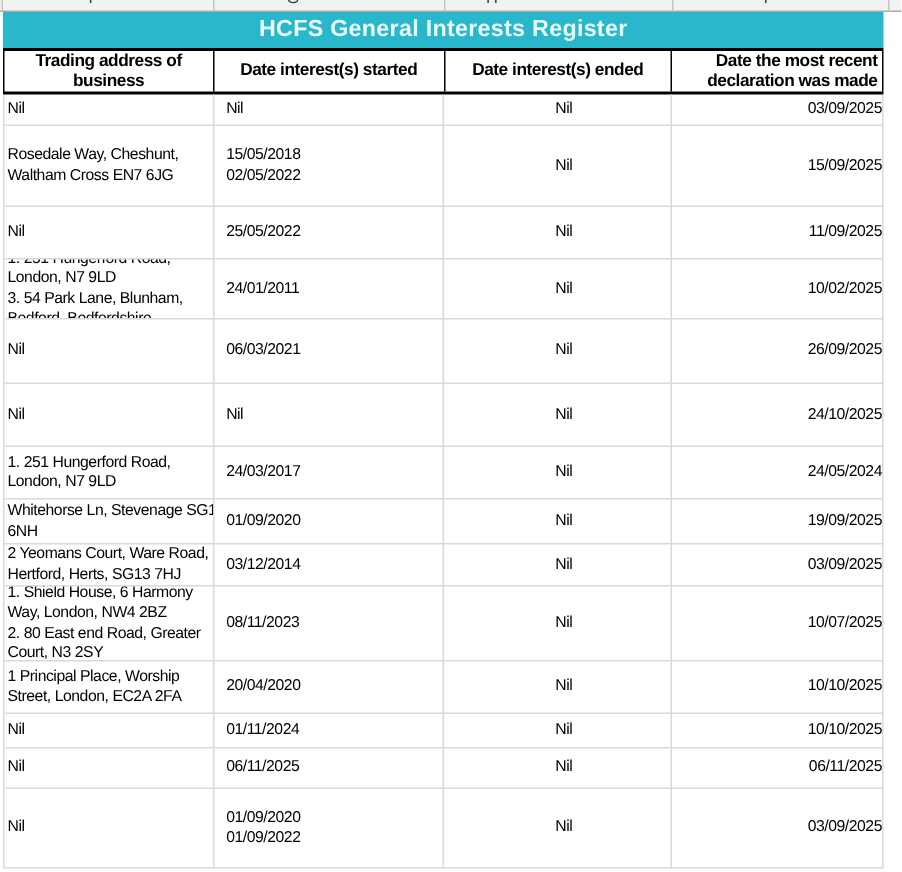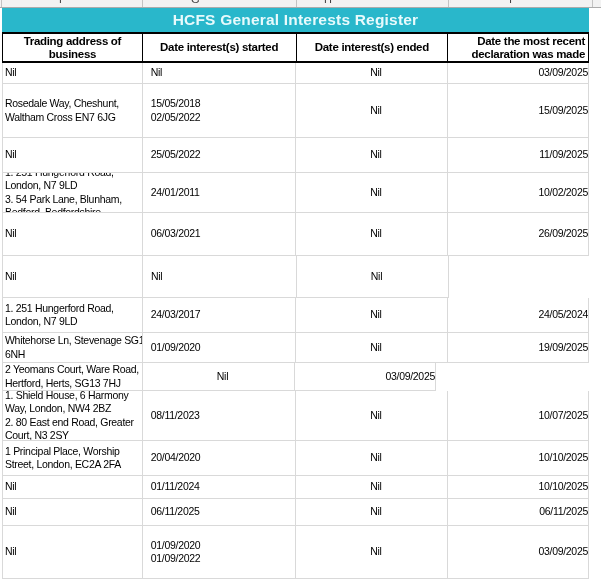--- a/index.html
+++ b/index.html
@@ -156,20 +156,23 @@
     <div class="row" style="height: 42px;">
       <div class="cell w0 c0">
         <div class="ln">Nil</div>
       </div>
       <div class="cell w1 c1">
         <div class="ln">Nil</div>
       </div>
       <div class="cell w2 c2">
         <div class="ln">Nil</div>
       </div>
+      <div class="cell w3 c3">
+        <div class="ln">24/10/2025</div>
+      </div>
     </div>
     <div class="row" style="height: 35px;">
       <div class="cell w0 c0">
         <div class="ln">1. 251 Hungerford Road,</div>
         <div class="ln">London, N7 9LD</div>
       </div>
       <div class="cell w1 c1">
         <div class="ln">24/03/2017</div>
       </div>
       <div class="cell w2 c2">
@@ -191,20 +194,23 @@
         <div class="ln">Nil</div>
       </div>
       <div class="cell w3 c3">
         <div class="ln">19/09/2025</div>
       </div>
     </div>
     <div class="row" style="height: 28px;">
       <div class="cell w0 c0">
         <div class="ln">2 Yeomans Court, Ware Road,</div>
         <div class="ln">Hertford, Herts, SG13 7HJ</div>
+      </div>
+      <div class="cell w1 c1">
+        <div class="ln">03/12/2014</div>
       </div>
       <div class="cell w2 c2">
         <div class="ln">Nil</div>
       </div>
       <div class="cell w3 c3">
         <div class="ln">03/09/2025</div>
       </div>
     </div>
     <div class="row" style="height: 50px;">
       <div class="cell w0 c0">

